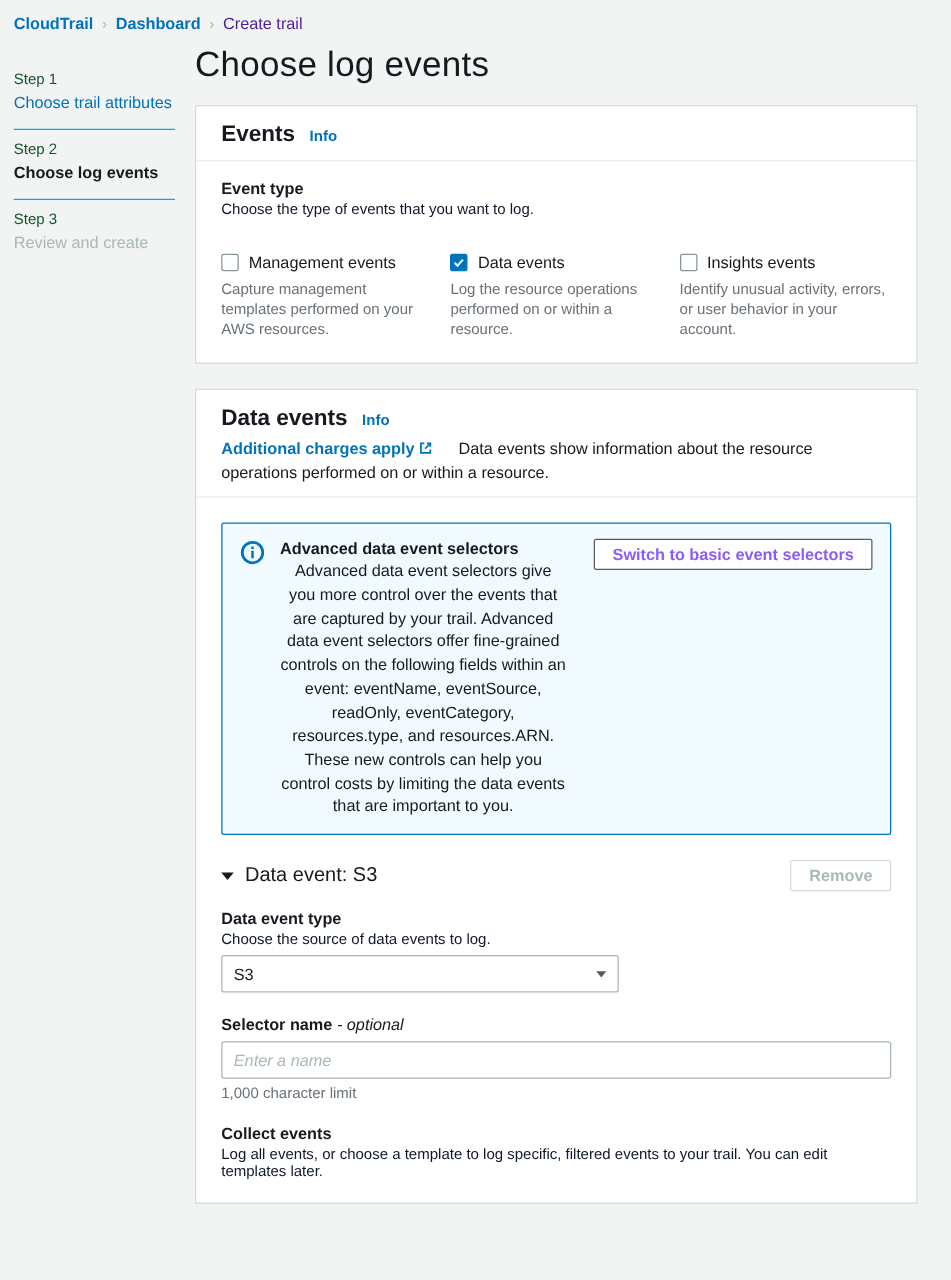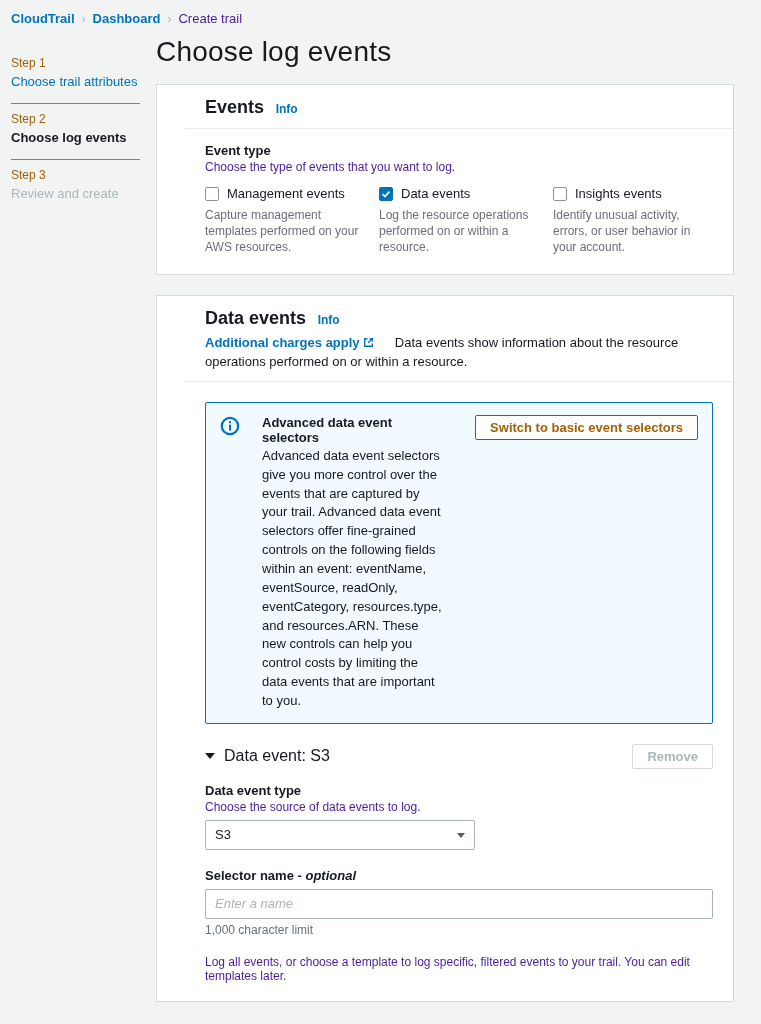--- a/index.html
+++ b/index.html
@@ -18,76 +18,76 @@
   .breadcrumb { padding:11px 0 0 11px; font-size:13px; display:flex; align-items:center; gap:7px; }
   .crumb-link { color:#0073bb; font-weight:bold; }
   .crumb-current { color:#4c1d95; }
   .crumb-sep { color:#aab7b8; font-size:12px; }
 
   
   .layout { display:flex; align-items:flex-start; }
   .sidebar { width:156px; padding:22px 16px 0 11px; flex:none; }
   .step { padding:8px 0 14px; }
   .step + .step { border-top:1px solid #0ea5e9; }
-  .step-num { font-size:12px; color:#a16207; margin-bottom:4px; }
+  .step-num { font-size:12px; color:#14532d; margin-bottom:4px; }
   .step-link { font-size:13px; font-weight:normal; color:#0073bb; cursor:pointer; }
   .step-current { font-size:13px; font-weight:bold; color:#16191f; }
   .step-disabled { font-size:13px; color:#aab7b8; }
 
   .main { width:578px; flex:none; }
   h1.page-title { font-size:28px; font-weight:400; color:#16191f; margin:10px 0 16px; letter-spacing:.2px; }
 
   
-  .card { background:#fff; border:1px solid #d5dbdb; margin-bottom:20px;padding-left:28px; }
+  .card { background:#fff; border:1px solid #d5dbdb; margin-bottom:20px; }
   .card-header { padding:12px 20px 10px; border-bottom:1px solid #eaeded; }
   .card-title { font-size:18px; font-weight:bold; display:inline; }
   .info-link { color:#0073bb; font-size:12px; font-weight:bold; margin-left:8px; cursor:pointer; }
   .card-desc { margin-top:5px; font-size:13px; line-height:1.4; color:#16191f; }
   .charges-link { color:#0073bb; font-weight:bold; cursor:pointer; white-space:nowrap; }
   .ext-icon { display:inline-block; vertical-align:-1px; margin-left:3px; }
 
   
   .card-body { padding:14px 20px 18px; }
   .field-label { font-weight:bold; font-size:13px; }
-  .field-sub { color:#4c1d95; font-size:12px; margin-top:2px; }
-  .cb-grid { display:flex; margin-top:12px; }
+  .field-sub { color:#0f172a; font-size:12px; margin-top:2px; }
+  .cb-grid { display:flex; margin-top:28px; }
   .cb-col { flex:1; padding-right:14px; }
   .cb-row { display:flex; align-items:center; gap:8px; }
   .checkbox { width:14px; height:14px; border:1px solid #879596; border-radius:2px; background:#fff; flex:none; display:flex; align-items:center; justify-content:center; cursor:pointer; }
   .checkbox.checked { background:#0073bb; border-color:#0073bb; }
   .cb-label { font-size:13px; cursor:pointer; }
   .cb-desc { color:#687078; font-size:12px; line-height:1.35; margin-top:6px; }
 
   
-  .alert { margin:20px; border:1px solid #0073bb; background:#f1faff; border-radius:2px; padding:12px 14px; display:flex; gap:22px; }
+  .alert { margin:20px; border:1px solid #0073bb; background:#f1faff; border-radius:2px; padding:12px 14px; display:flex; gap:12px; }
   .alert-icon { flex:none; margin-top:1px; }
   .alert-text { flex:1; padding-right:10px; }
   .alert-title { font-weight:bold; font-size:13px; margin-bottom:2px; }
-  .alert-body { font-size:13px; line-height:1.45; }
+  .alert-body { font-size:13px; line-height:1.45;text-align:center; }
   .alert-btn-wrap { flex:none; }
 
   
-  .btn { display:inline-block; background:#fff; border:1px solid #545b64; border-radius:2px; color:#a16207; font-weight:bold; font-size:13px; font-family:inherit; padding:5px 18px; cursor:pointer; white-space:nowrap; }
+  .btn { display:inline-block; background:#fff; border:1px solid #545b64; border-radius:2px; color:#8b5cf6; font-weight:bold; font-size:13px; font-family:inherit; padding:5px 18px; cursor:pointer; white-space:nowrap; }
   .btn-disabled { border-color:#d5dbdb; color:#aab7b8; cursor:default; }
   .btn-sm { padding:4px 14px; }
 
   
   .de-header { margin:18px 20px 14px; display:flex; align-items:center; justify-content:space-between;gap:48px; }
   .de-title { font-size:16px; color:#16191f; display:flex; align-items:center; gap:9px; cursor:pointer; }
   .caret-down { width:0; height:0; border-left:5px solid transparent; border-right:5px solid transparent; border-top:6px solid #16191f; }
 
   .form-group { margin:0 20px 18px; }
   .select, .text-input { position:relative; height:30px; border:1px solid #aab7b8; border-radius:2px; background:#fff; display:flex; align-items:center; padding:0 30px 0 9px; font-size:13px; color:#16191f; cursor:pointer; margin-top:6px; }
   .select .sel-caret { position:absolute; right:9px; top:12px; width:0; height:0; border-left:4px solid transparent; border-right:4px solid transparent; border-top:5px solid #545b64; }
-  .w-270 { width:270px; }
+  .w-270 { width:318px; }
   .text-input { padding-right:9px; cursor:text; }
   .text-input input { border:none; outline:none; width:100%; font:inherit; color:#16191f; background:transparent; }
   .text-input input::placeholder { color:#aab7b8; font-style:italic; opacity:1; }
   .hint { color:#687078; font-size:12px; margin-top:4px; }
-  .opt-italic { font-style:italic; font-weight:bold; }
+  .opt-italic { font-style:italic; font-weight:normal; }
 </style>
 </head>
 <body>
 
 <div class="breadcrumb">
   <a class="crumb-link">CloudTrail</a>
   <span class="crumb-sep">›</span>
   <a class="crumb-link">Dashboard</a>
   <span class="crumb-sep">›</span>
   <span class="crumb-current">Create trail</span>
@@ -203,19 +203,20 @@
 
       <div class="form-group">
         <div class="field-label"><span>Selector name</span> <span class="opt-italic">- optional</span></div>
         <div class="text-input">
           <input type="text" placeholder="Enter a name" style="">
         </div>
         <div class="hint">1,000 character limit</div>
       </div>
 
       <div class="form-group">
+        <div class="field-label">Collect events</div>
         <div class="field-sub">Log all events, or choose a template to log specific, filtered events to your trail. You can edit templates later.</div>
       </div>
 
     </div>
 
   </div>
 </div>
 
 </body></html>

